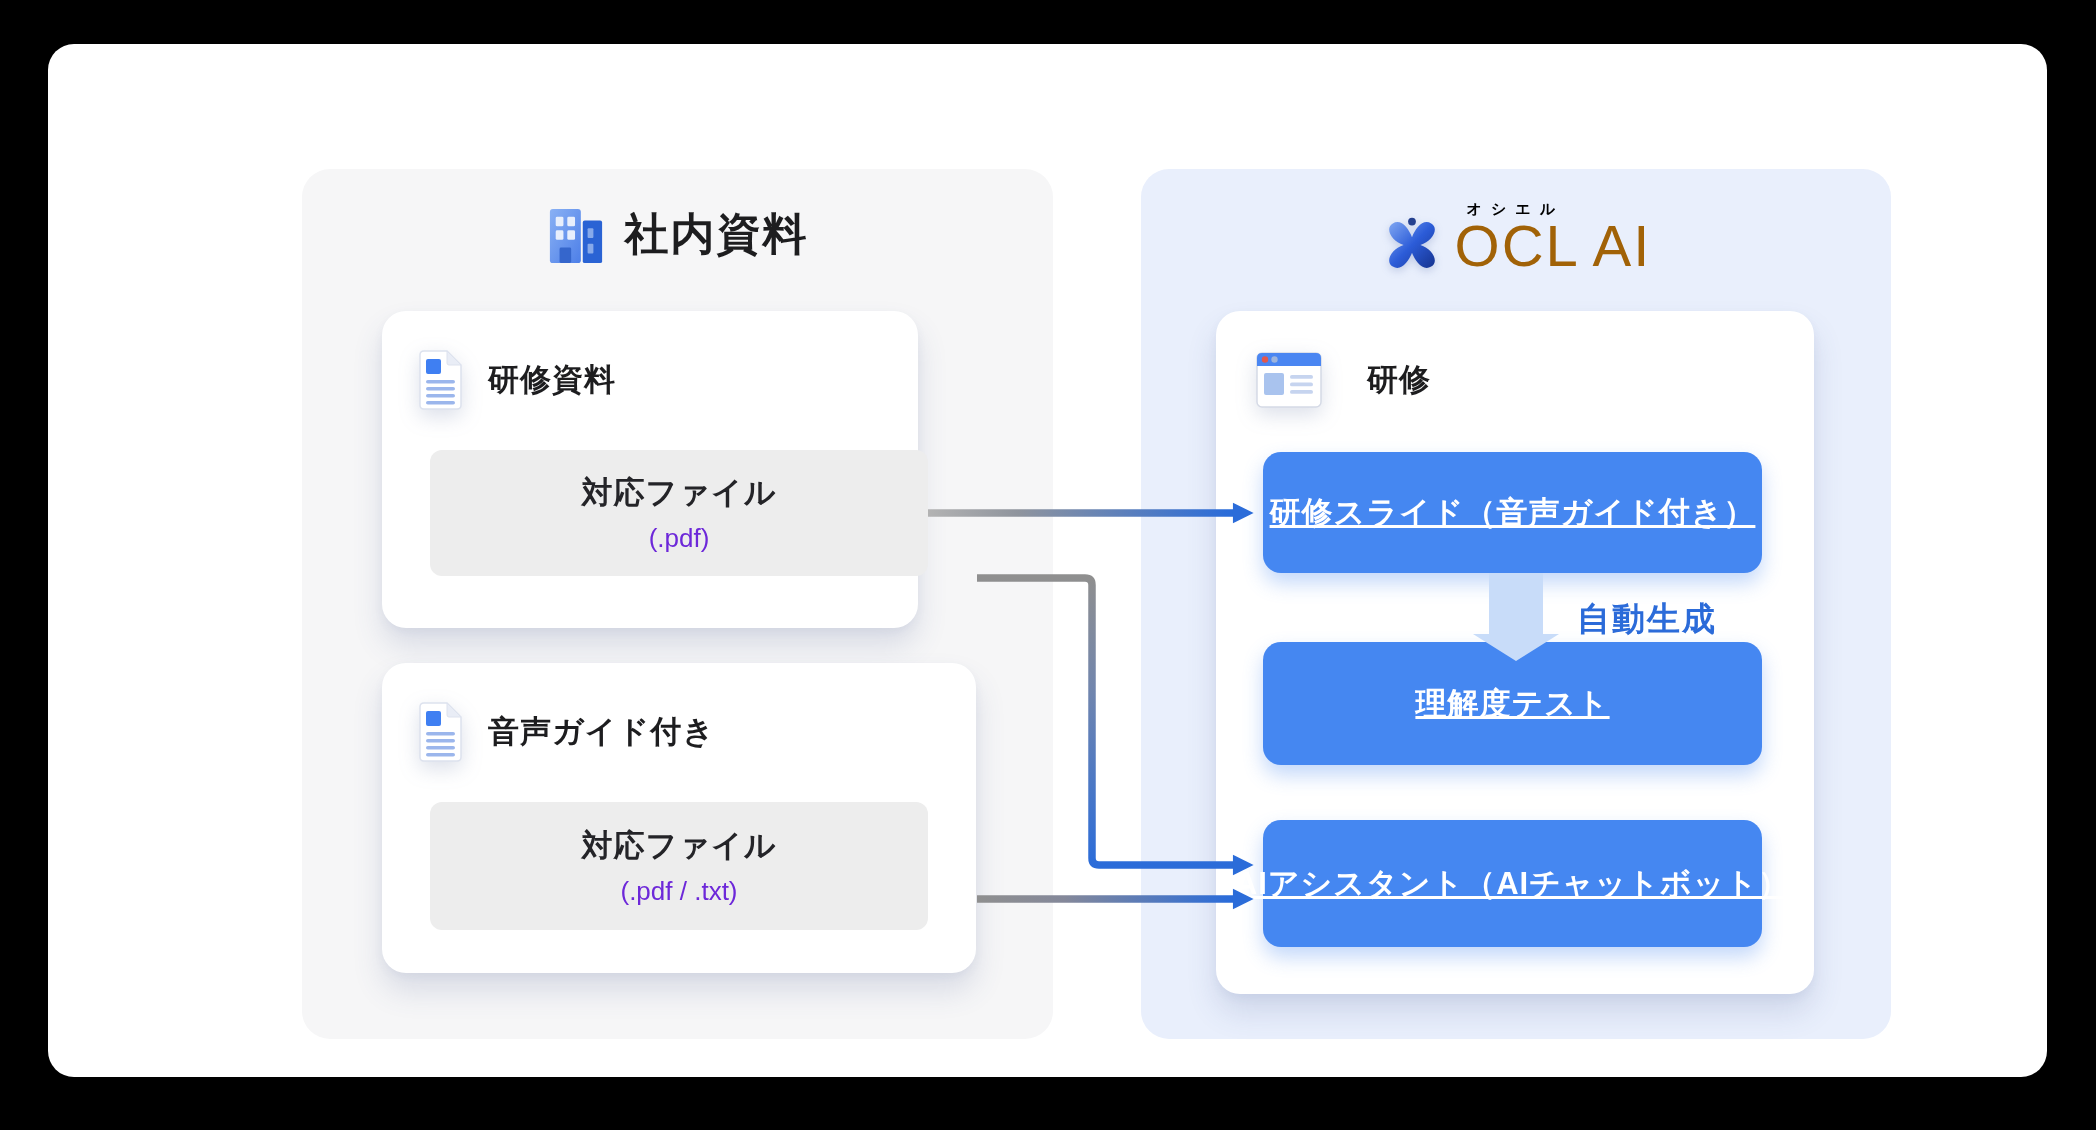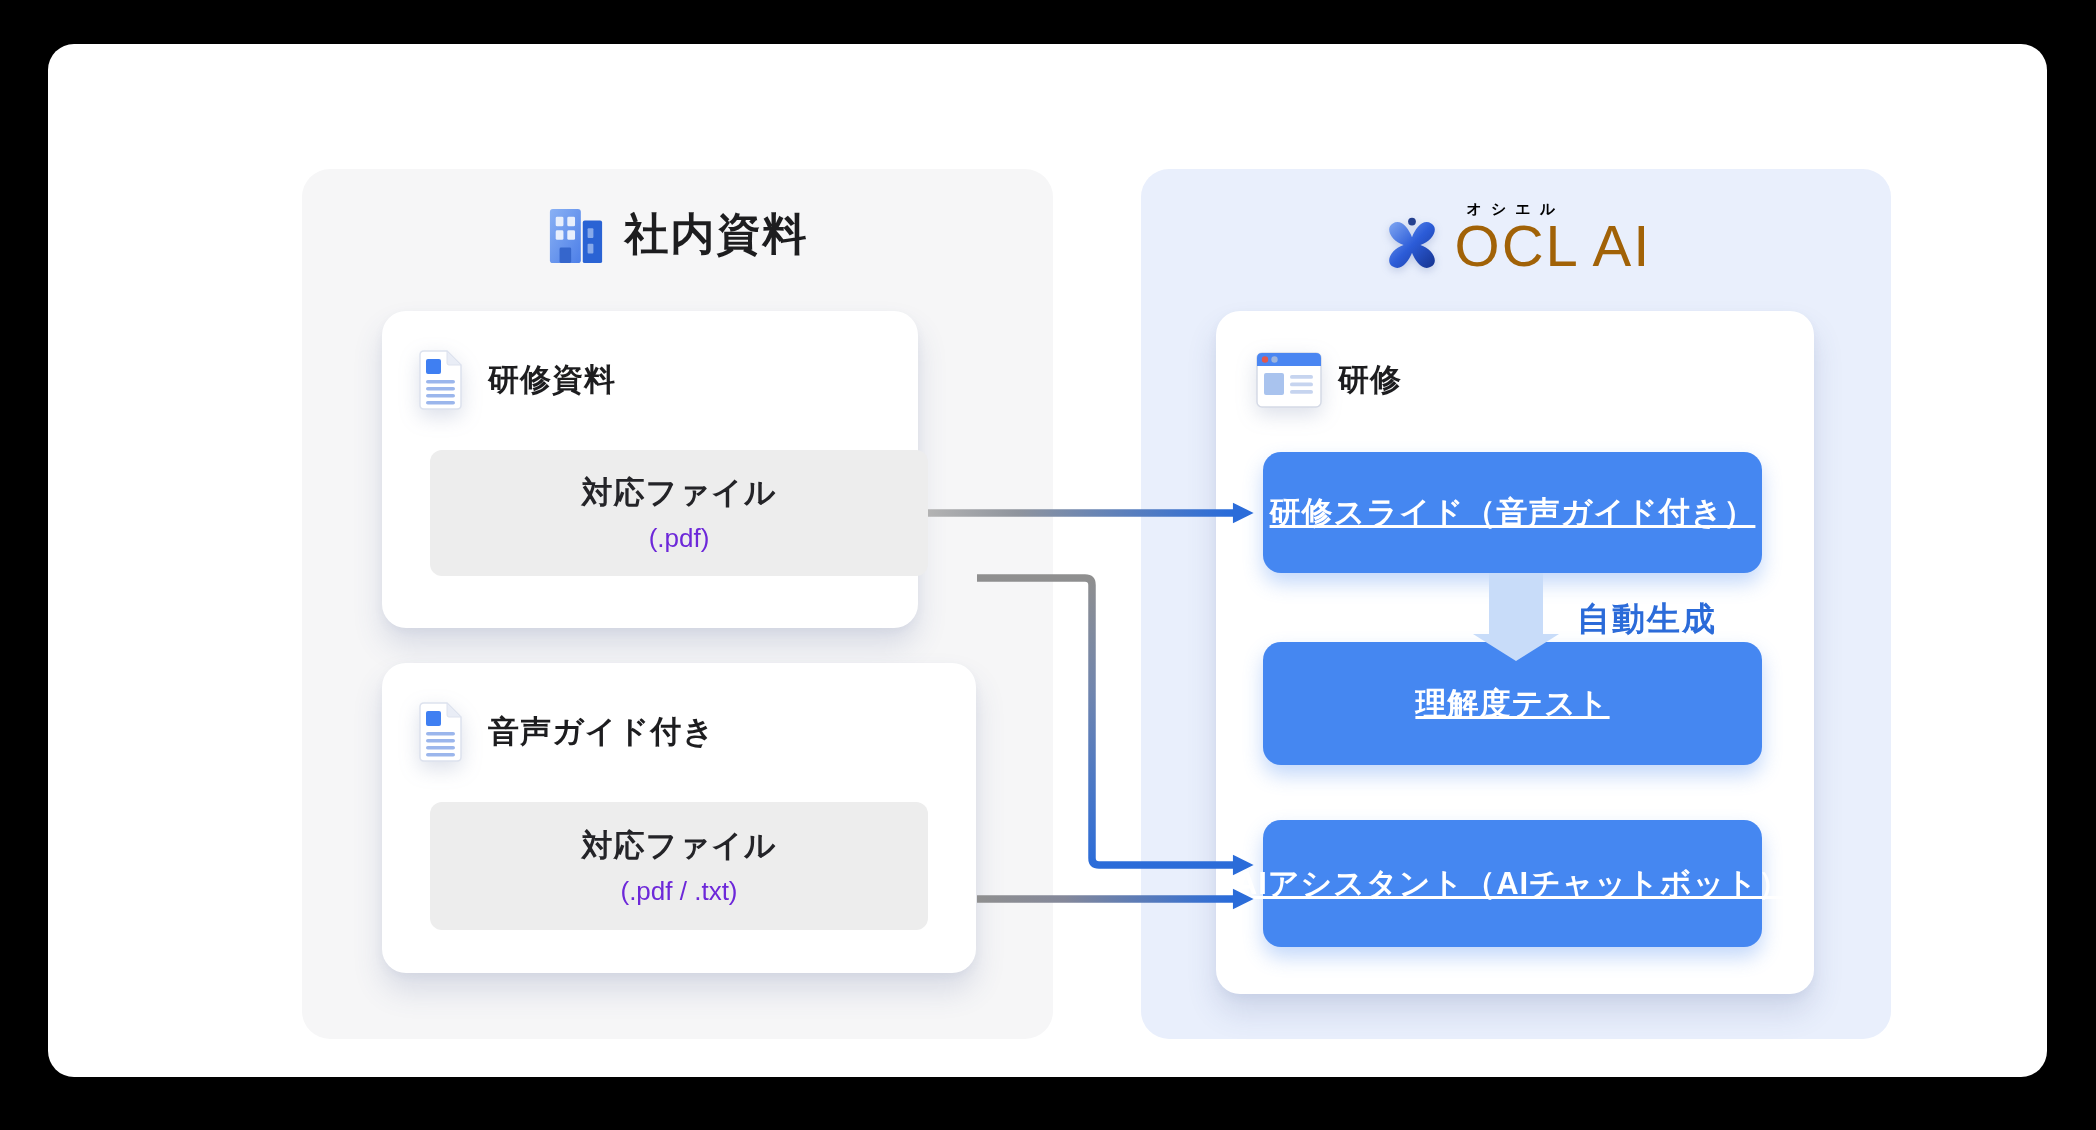--- a/index.html
+++ b/index.html
@@ -25,21 +25,21 @@
   .logo-name{font-size:58px;font-weight:normal;color:#a16207;letter-spacing:2px;line-height:1.05;}
 
   .card{position:absolute;background:#fff;border-radius:24px;
         box-shadow:0 18px 30px rgba(70,90,140,0.16),0 4px 10px rgba(70,90,140,0.06);}
   #card-training{left:80px;top:142px;width:536px;height:317px;}
   #card-knowledge{left:80px;top:494px;width:594px;height:310px;}
   #card-ai{left:75px;top:142px;width:598px;height:683px;}
 
   .card-head{position:absolute;left:36px;top:30px;height:78px;display:flex;
              align-items:center;gap:24px;}
-  #card-ai .card-head{left:40px;gap:16px;}
+  #card-ai .card-head{left:40px;gap:45px;}
   .card-title{font-size:31px;font-weight:bold;color:#1d1d1f;letter-spacing:1px;white-space:nowrap;}
   .doc-icon{width:46px;height:62px;filter:drop-shadow(0 7px 10px rgba(80,100,150,0.20));}
   .browser-icon{width:66px;height:56px;filter:drop-shadow(0 7px 10px rgba(80,100,150,0.20));}
   .building-icon{width:58px;height:62px;}
 
   .file-box{position:absolute;left:48px;top:139px;width:498px;background:#ededed;
             border-radius:12px;display:flex;flex-direction:column;align-items:center;
             justify-content:center;gap:9px;}
   #card-training .file-box{height:126px;}
   #card-knowledge .file-box{height:128px;}

